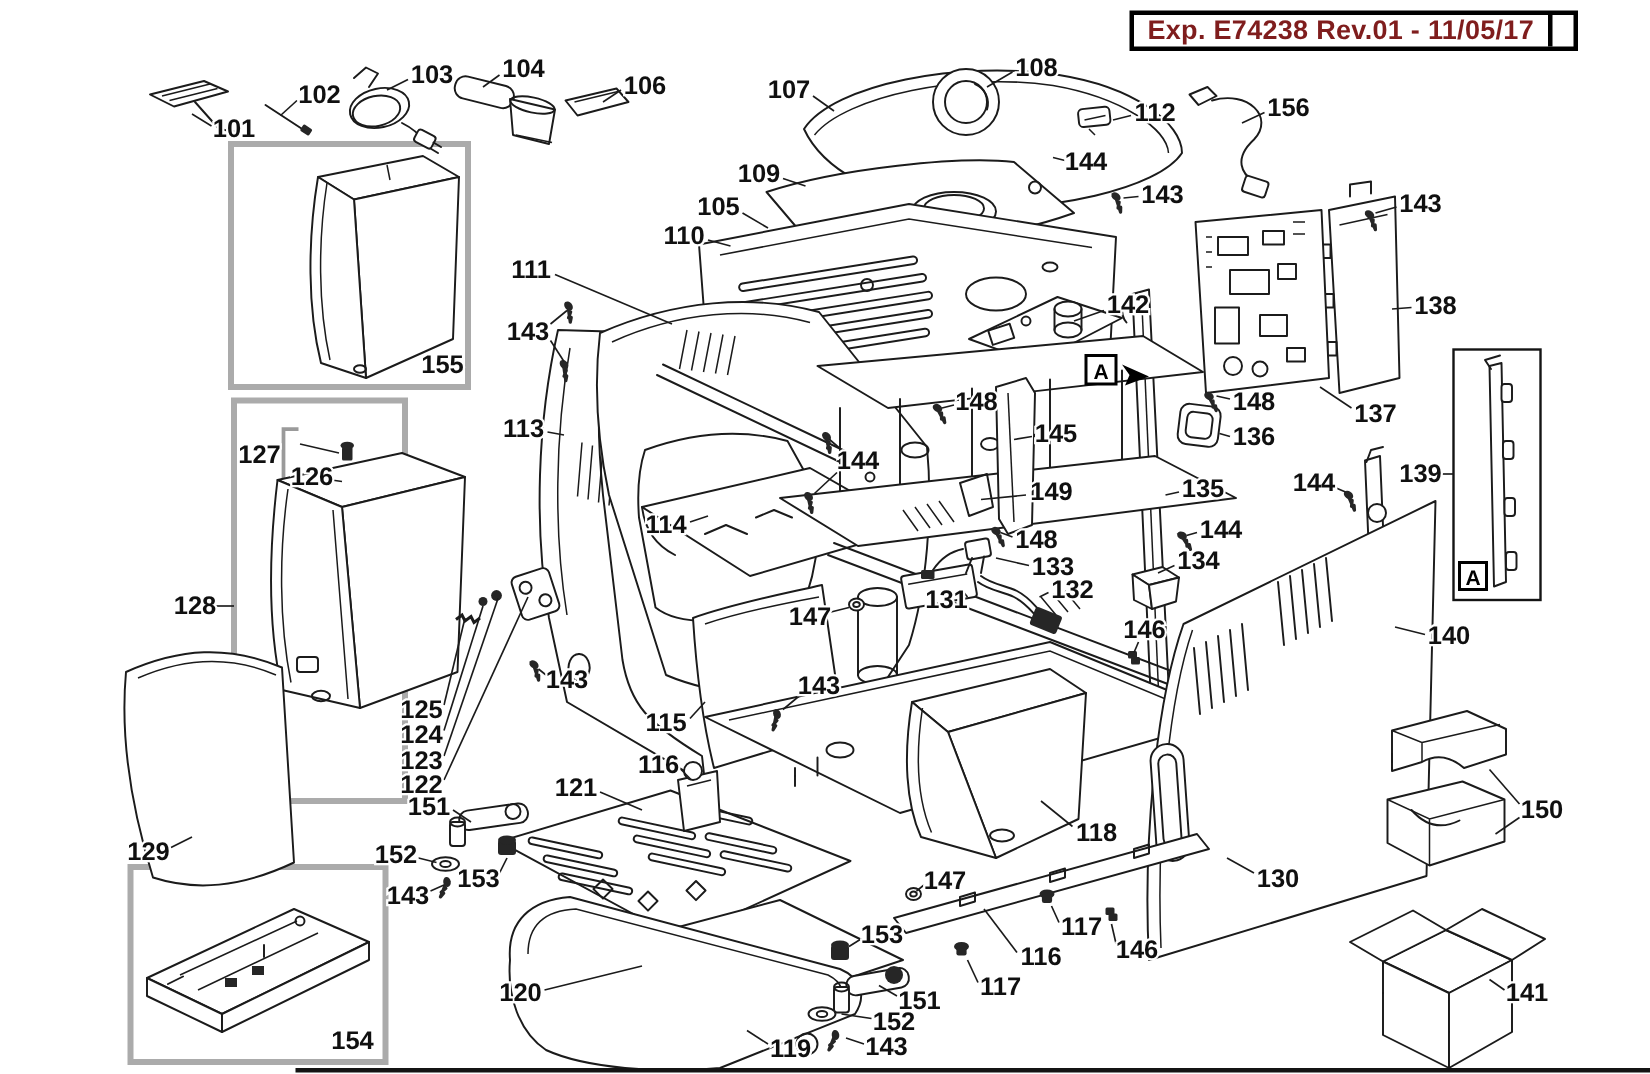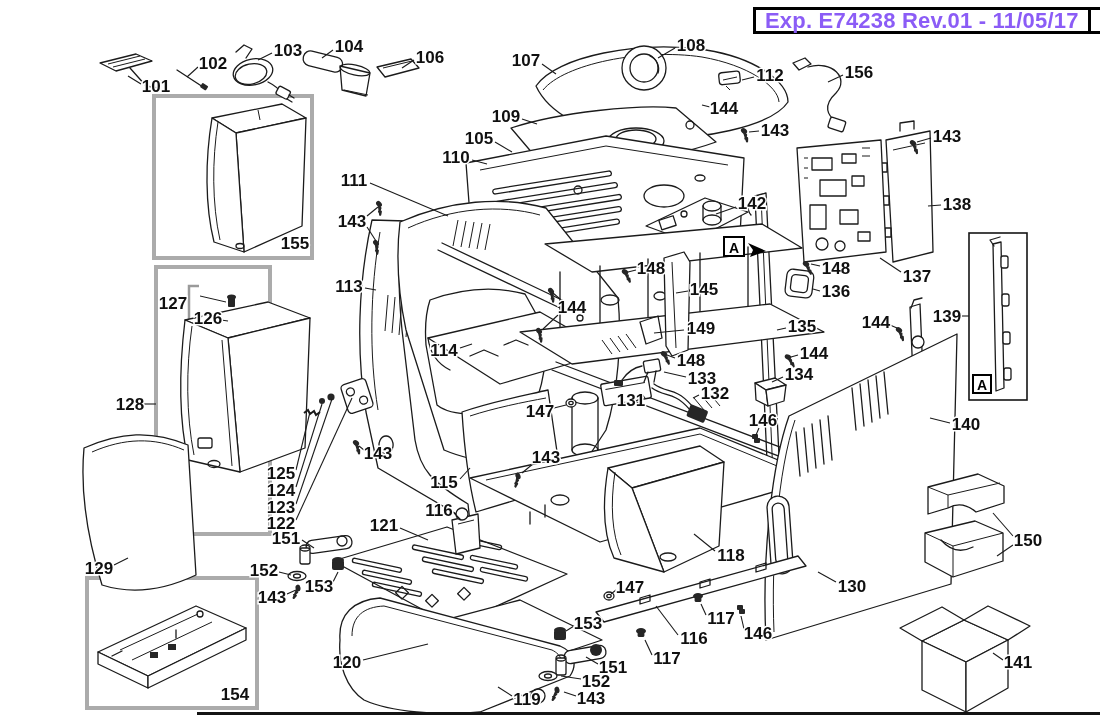--- a/index.html
+++ b/index.html
@@ -1,21 +1,21 @@
 <!DOCTYPE html>
 <html><head>
 <meta charset="utf-8">
 <style>
   html,body{margin:0;padding:0;background:#fff;}
   .page{position:relative;width:1100px;height:716px;background:#fff;overflow:hidden;
         font-family:"Liberation Sans",sans-serif;}
   .title-box{position:absolute;left:753px;top:7px;display:flex;align-items:stretch;
              border:3px solid #000;background:#fff;height:27px;box-sizing:border-box;}
-  .title-box .txt{display:flex;align-items:center;padding:0 9px;font-size:22px;font-weight:bold;
-                  color:#8b5cf6;white-space:nowrap;letter-spacing:.2px;}
+  .title-box .txt{display:flex;align-items:center;padding:0 9px;font-size:18px;font-weight:bold;
+                  color:#7f1d1d;white-space:nowrap;letter-spacing:.2px;}
   .title-box .endcell{width:14px;border-left:3px solid #000;}
   .footer-rule{position:absolute;left:197px;top:712px;width:903px;height:3px;background:#141414;}
   svg{position:absolute;left:0;top:0;}
   svg *{vector-effect:none;}
   .ln{stroke:#1b1b1b;stroke-width:1.3;fill:none;stroke-linecap:round;stroke-linejoin:round;}
   .lnw{stroke:#1b1b1b;stroke-width:1.3;fill:#fff;stroke-linecap:round;stroke-linejoin:round;}
   .thin{stroke:#1b1b1b;stroke-width:1;fill:none;}
   .dark{fill:#262626;stroke:none;}
   .grayfr{fill:none;stroke:#ababab;stroke-width:4;}
   .blackfr{fill:none;stroke:#141414;stroke-width:1.6;}

